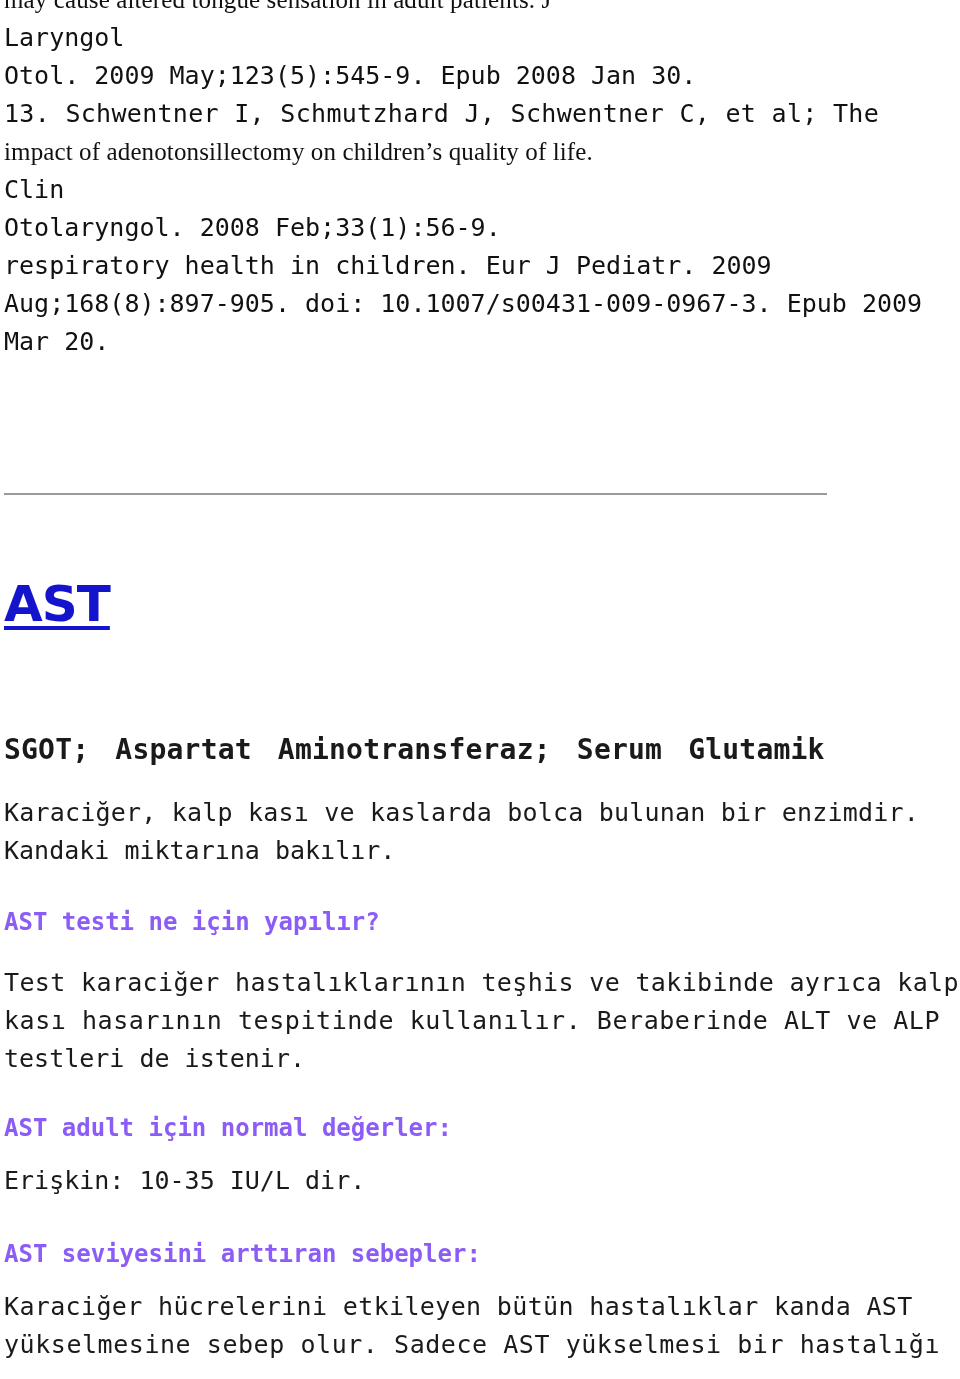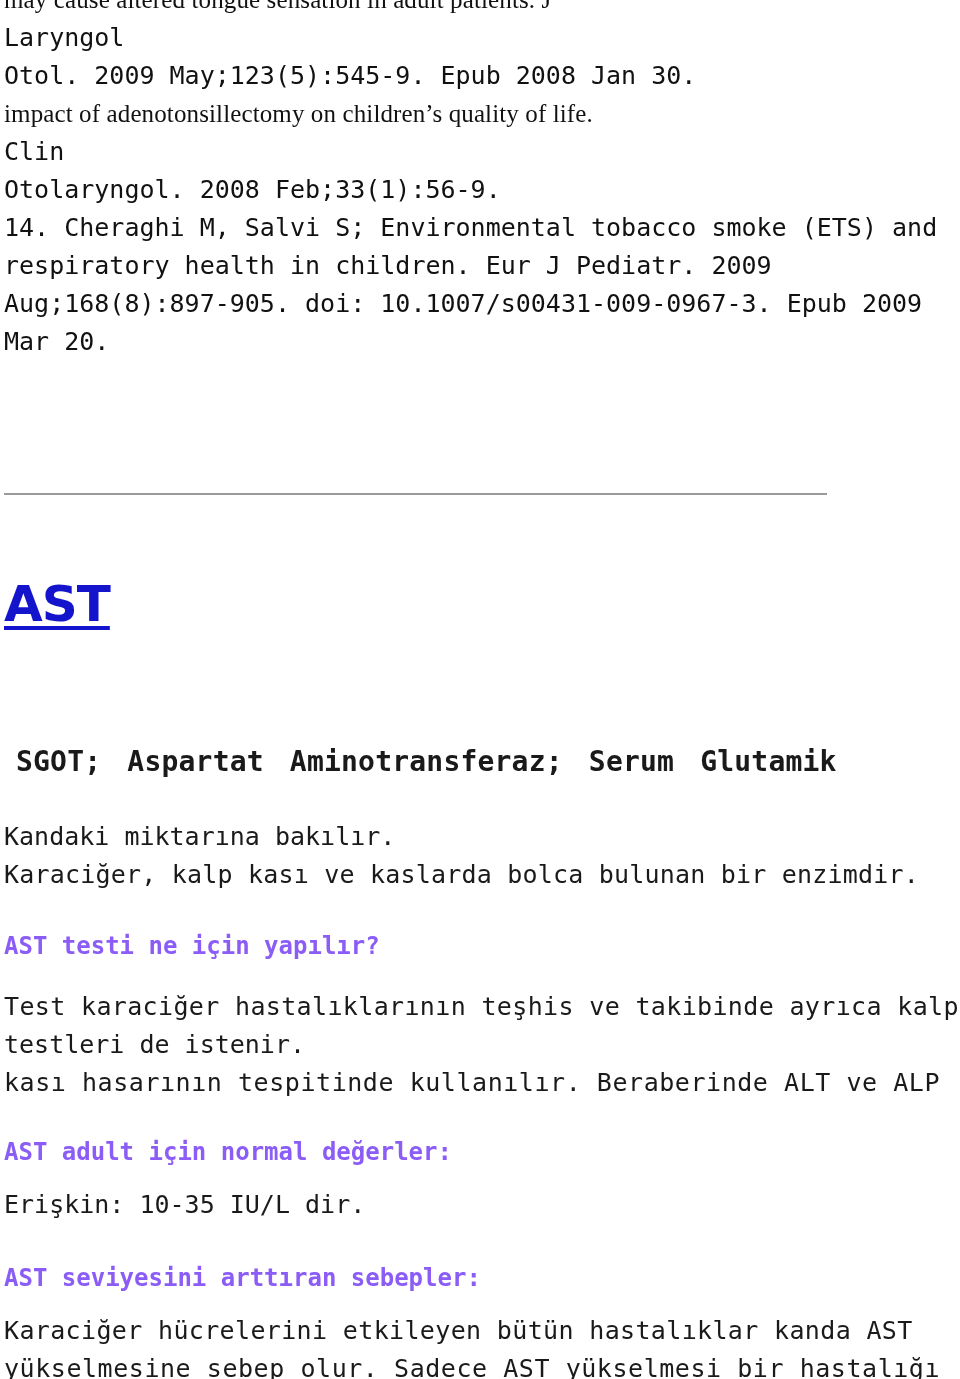--- a/index.html
+++ b/index.html
@@ -76,21 +76,21 @@
 
   
   .article {
     position: absolute;
     left: 4px;
     right: 4px;
     top: 727px;
   }
 
   h2.sub {
-    margin: 12px;
+    margin: 0;
     font-size: 28px;
     line-height: 45px;
     font-weight: bold;
     color: #1a1a1a;
     white-space: pre;
   }
   h2.sub .l1 { display: block; letter-spacing: 0.2px; word-spacing: 9px; }
   h2.sub .l2 { display: block; }
 
   p.body {
@@ -122,50 +122,50 @@
 </style>
 </head>
 <body>
 
 <div class="page">
 
   <div class="refs">
     <div class="ref-line just2">may cause altered tongue sensation in adult patients. J</div>
     <div class="ref-line">Laryngol</div>
     <div class="ref-line">Otol. 2009 May;123(5):545-9. Epub 2008 Jan 30.</div>
+    <div class="ref-line just">13. Schwentner I, Schmutzhard J, Schwentner C, et al; The</div>
     <div class="ref-line just2">impact of adenotonsillectomy on children’s quality of life.</div>
     <div class="ref-line">Clin</div>
     <div class="ref-line">Otolaryngol. 2008 Feb;33(1):56-9.</div>
-    <div class="ref-line">14. Cheraghi M, Salvi S; Environmental tobacco smoke (ETS) and</div>
     <div class="ref-line">respiratory health in children. Eur J Pediatr. 2009</div>
     <div class="ref-line">Aug;168(8):897-905. doi: 10.1007/s00431-009-0967-3. Epub 2009</div>
     <div class="ref-line">Mar 20.</div>
   </div>
 
   <hr class="divider">
 
   <div class="ast-link-wrap">
     <a class="ast-link" href="#">AST</a>
   </div>
 
   <div class="article">
 
     <h2 class="sub"><span class="l1">SGOT; Aspartat Aminotransferaz; Serum Glutamik</span></h2>
 
     <div class="gap-22"></div>
 
-    <p class="body"><span class="ln">Kandaki miktarına bakılır.</span><span class="ln sp2">Karaciğer, kalp kası ve kaslarda bolca bulunan bir enzimdir.</span></p>
+    <p class="body"><span class="ln sp2">Karaciğer, kalp kası ve kaslarda bolca bulunan bir enzimdir.</span><span class="ln">Kandaki miktarına bakılır.</span></p>
 
     <div class="gap-32"></div>
 
     <h3 class="sec">AST testi ne için yapılır?</h3>
 
     <div class="gap-22"></div>
 
-    <p class="body"><span class="ln sp1">Test karaciğer hastalıklarının teşhis ve takibinde ayrıca kalp</span><span class="ln">testleri de istenir.</span><span class="ln sp3">kası hasarının tespitinde kullanılır. Beraberinde ALT ve ALP</span></p>
+    <p class="body"><span class="ln sp1">Test karaciğer hastalıklarının teşhis ve takibinde ayrıca kalp</span><span class="ln sp3">kası hasarının tespitinde kullanılır. Beraberinde ALT ve ALP</span><span class="ln">testleri de istenir.</span></p>
 
     <div class="gap-30"></div>
 
     <h3 class="sec">AST adult için normal değerler:</h3>
 
     <div class="gap-14"></div>
 
     <p class="body"><span class="ln">Erişkin: 10-35 IU/L dir.</span></p>
 
     <div class="gap-34"></div>

